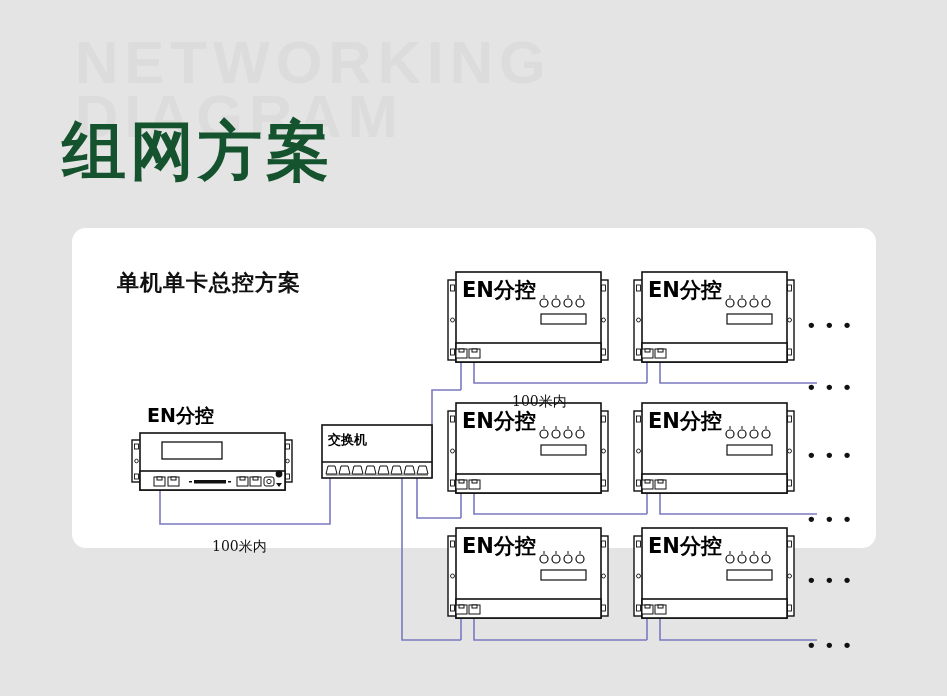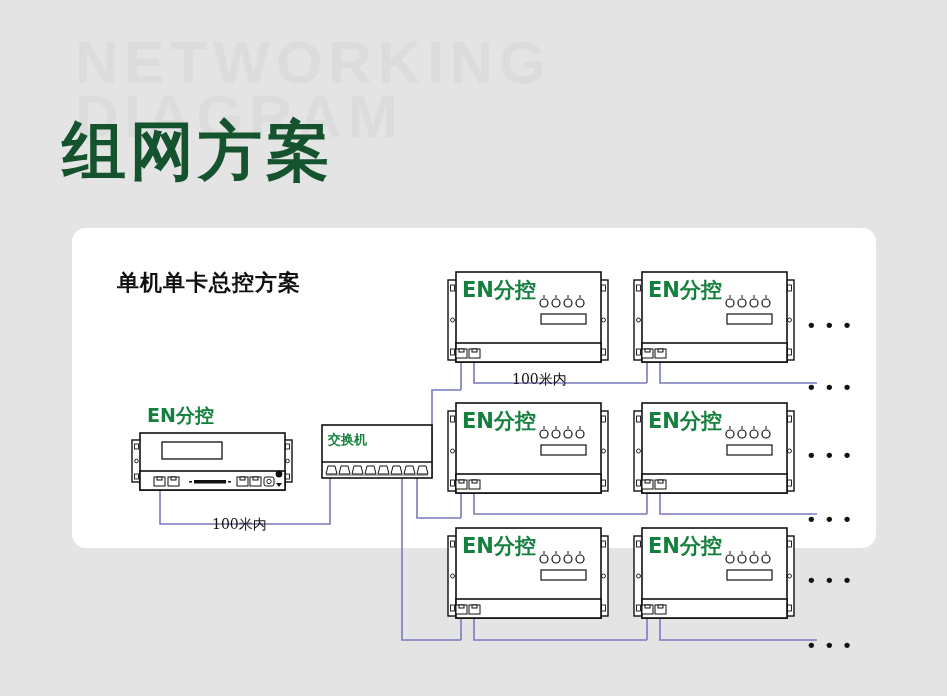--- a/index.html
+++ b/index.html
@@ -34,32 +34,33 @@
   }
   #panel-title{
     position:absolute;left:45px;top:40px;
     font-size:22px;font-weight:bold;color:#111;
     letter-spacing:1px;white-space:nowrap;
     font-family:"DejaVu Sans","Liberation Sans",sans-serif;
   }
   
   #diagram{position:absolute;left:0;top:0;width:804px;height:455px;}
   .lbl{
-    position:absolute;font-weight:bold;color:#15803d;white-space:nowrap;
+    position:absolute;font-weight:bold;color:#000000;white-space:nowrap;
     font-family:"DejaVu Sans","Liberation Sans",sans-serif;
     text-align:right;
   }
   .dots{
     position:absolute;color:#111;font-size:19px;font-weight:bold;
     letter-spacing:3px;white-space:nowrap;
     font-family:"Liberation Sans","DejaVu Sans",sans-serif;
   }
   .dist{
     position:absolute;font-size:14px;color:#111;white-space:nowrap;
     font-family:"DejaVu Serif","Liberation Serif",serif;
+    margin-top:22px;
   }
 </style>
 </head>
 <body>
 
 <div id="header">
   <div class="wm" id="wm1">NETWORKING</div>
   <div class="wm" id="wm2">DIAGRAM</div>
   <div id="title-cn">组网方案</div>
 </div>

